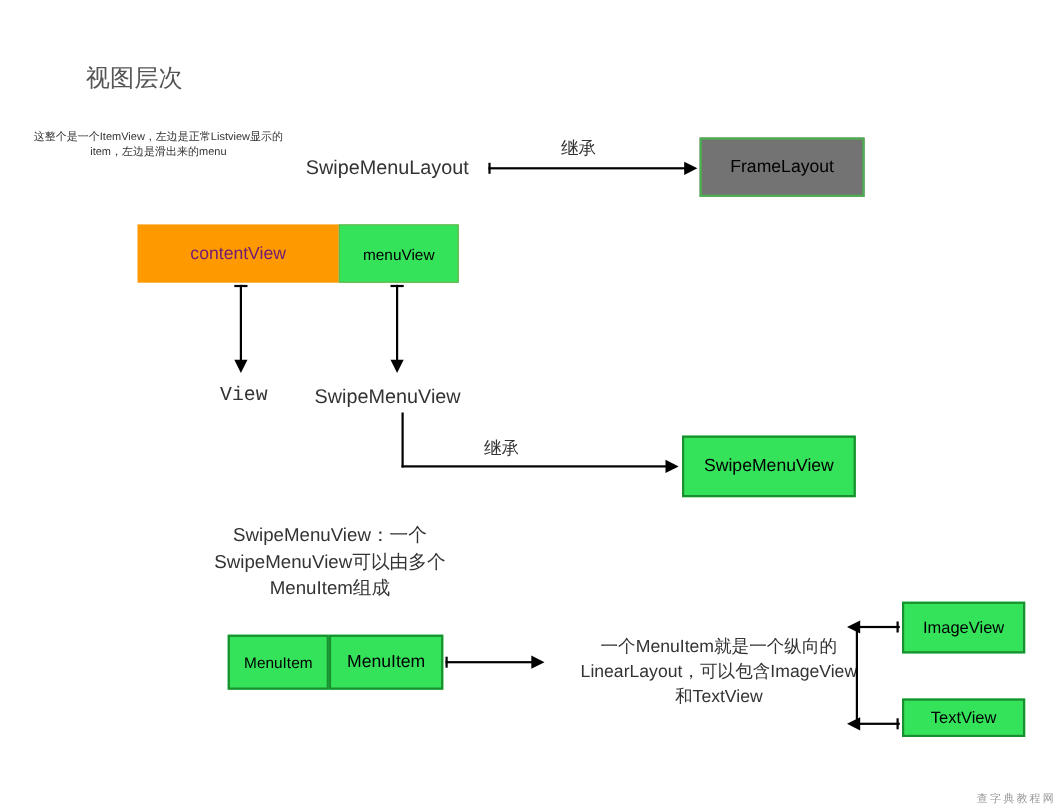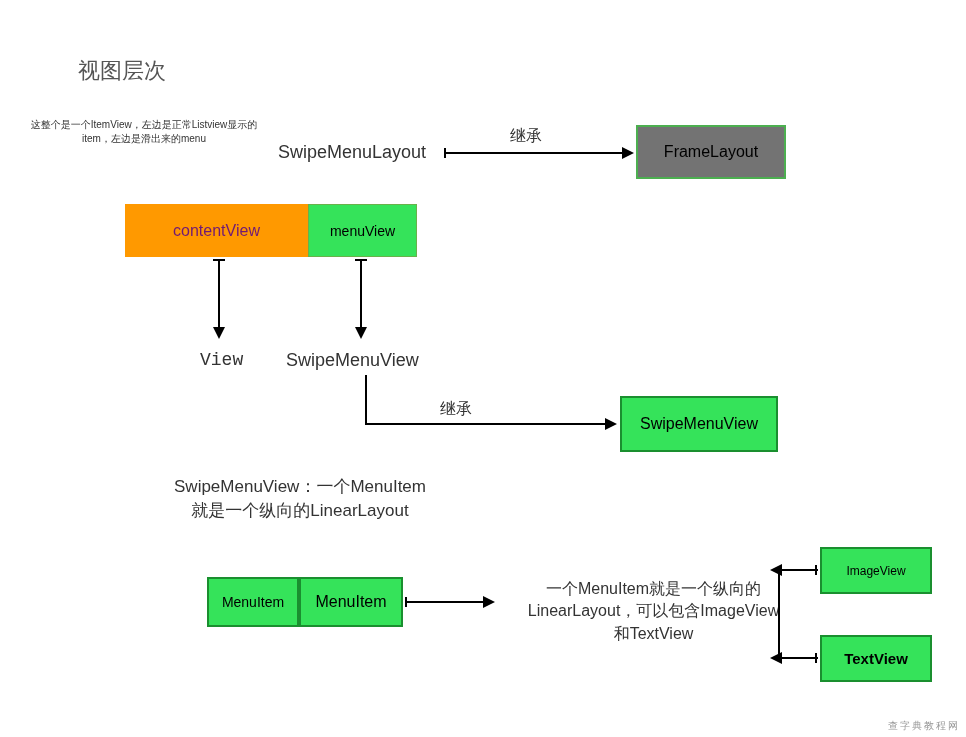--- a/index.html
+++ b/index.html
@@ -88,40 +88,40 @@
 
 <div class="arrowline" style="left:365px; top:375px; width:2px; height:50px;"></div>
 <div class="arrowline" style="left:365px; top:423px; width:242px; height:2px;"></div>
 <div class="arrowhead right" style="left:605px; top:418px;"></div>
 <div class="text" style="left:440px; top:398px; font-size:16px;">继承</div>
 
 <div class="box green" style="left:620px; top:396px; width:158px; height:56px;">
   <span class="lbl">SwipeMenuView</span>
 </div>
 
-<div class="text" style="left:170px; top:475px; width:260px; font-size:17px;">SwipeMenuView：一个MenuItem就是一个纵向的LinearLayout</div>
+<div class="text" style="left:170px; top:475px; width:260px; font-size:17px;">SwipeMenuView：一个SwipeMenuView可以由多个MenuItem组成</div>
 
 <div class="box green" style="left:207px; top:577px; width:92px; height:50px;">
   <span class="lbl" style="font-size:14px;">MenuItem</span>
 </div>
 <div class="box green" style="left:299px; top:577px; width:104px; height:50px;">
   <span class="lbl">MenuItem</span>
 </div>
 
 <div class="arrowline" style="left:405px; top:601px; width:80px; height:2px;"></div>
 <div class="arrowline" style="left:405px; top:597px; width:2px; height:10px;"></div>
 <div class="arrowhead right" style="left:483px; top:596px;"></div>
 
 <div class="text" style="left:521px; top:578px; width:265px; font-size:16px;">一个MenuItem就是一个纵向的LinearLayout，可以包含ImageView和TextView</div>
 
 <div class="box green" style="left:820px; top:547px; width:112px; height:47px;">
-  <span class="lbl" style="font-size:12px;">ImageView</span>
+  <span class="lbl" style="font-size:15px;">ImageView</span>
 </div>
 
-<div class="box green" style="left:820px; top:635px; width:112px; height:47px;font-weight:bold;">
+<div class="box green" style="left:820px; top:635px; width:112px; height:35px;">
   <span class="lbl" style="font-size:15px;">TextView</span>
 </div>
 
 <div class="arrowline" style="left:780px; top:569px; width:38px; height:2px;"></div>
 <div class="arrowline" style="left:815px; top:565px; width:2px; height:10px;"></div>
 <div class="arrowhead left" style="left:770px; top:564px;"></div>
 
 <div class="arrowline" style="left:780px; top:657px; width:38px; height:2px;"></div>
 <div class="arrowline" style="left:815px; top:653px; width:2px; height:10px;"></div>
 <div class="arrowhead left" style="left:770px; top:652px;"></div>

